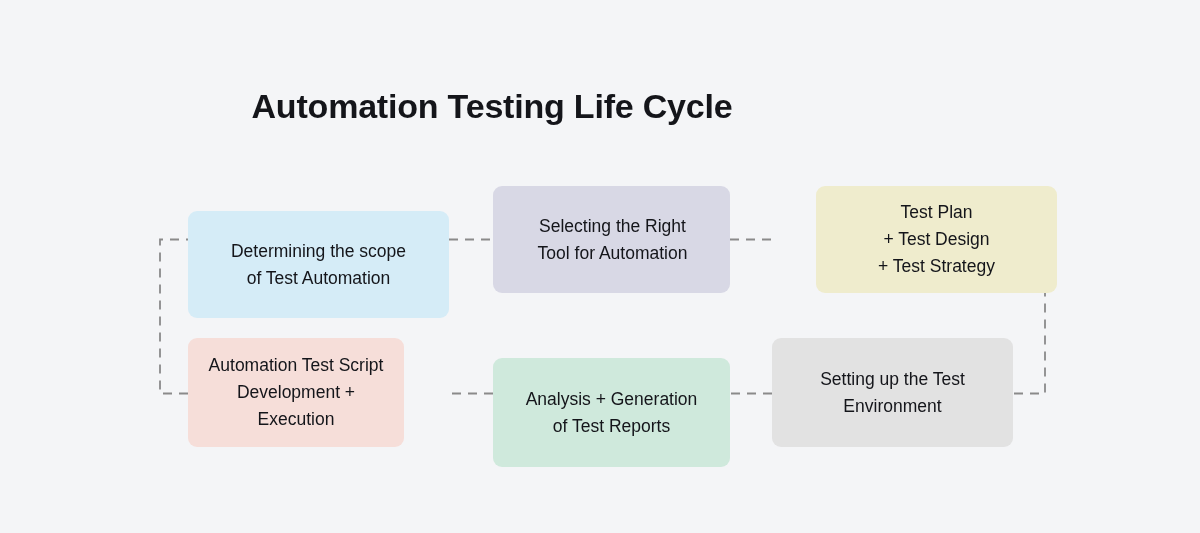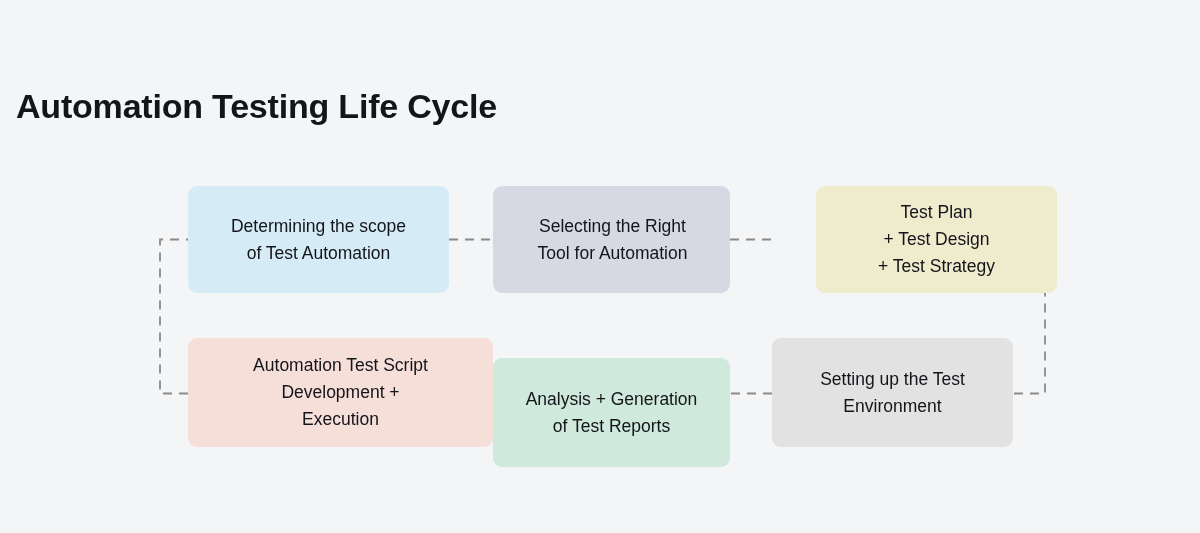--- a/index.html
+++ b/index.html
@@ -16,27 +16,26 @@
   .canvas {
     position: relative;
     width: 1200px;
     height: 533px;
   }
   .page-title {
     position: absolute;
     left: 0;
     top: 84px;
     width: 984px;
-    text-align: left;
+    text-align: center;
     font-size: 34px;
     font-weight: bold;
     color: #14151a;
     letter-spacing: -0.2px;
     line-height: 44px;
-    padding-left: 16px;
   }
   .connectors {
     position: absolute;
     left: 0;
     top: 0;
     width: 1200px;
     height: 533px;
     pointer-events: none;
   }
   .node {
@@ -51,21 +50,21 @@
   }
   .node-label {
     font-size: 17.5px;
     line-height: 27px;
     color: #14151a;
     white-space: pre-line;
   }
   .n1 { left: 188px; top: 186px;  width: 261px; height: 107px; background: #d5ecf7; }
   .n2 { left: 493px; top: 186px;  width: 237px; height: 107px; background: #d8d8e5; }
   .n3 { left: 816px; top: 186px;  width: 241px; height: 107px; background: #efeccd; }
-  .n4 { left: 188px; top: 338px;  width: 305px; height: 109px; background: #f6ded9; }
+  .n4 { left: 188px; top: 338px;  width: 216px; height: 109px; background: #f6ded9; }
   .n5 { left: 493px; top: 338px;  width: 237px; height: 109px; background: #cfe9dc; }
   .n6 { left: 772px; top: 338px;  width: 241px; height: 109px; background: #e2e2e2; align-items: center; }
 </style>
 </head>
 <body>
 
 <div class="canvas">
 
   <div class="page-title">Automation Testing Life Cycle</div>
 
@@ -73,21 +72,21 @@
     <g fill="none" stroke="#8a8a8a" stroke-width="1.8" stroke-dasharray="9 7">
       <path d="M 449 239.5 L 493 239.5"></path>
       <path d="M 730 239.5 L 772 239.5"></path>
       <path d="M 1013 239.5 L 1045 239.5 L 1045 393.5 L 1013 393.5"></path>
       <path d="M 772 393.5 L 730 393.5"></path>
       <path d="M 493 393.5 L 449 393.5"></path>
       <path d="M 188 393.5 L 160 393.5 L 160 239.5 L 188 239.5"></path>
     </g>
   </svg>
 
-  <div class="node n1" style="background: rgb(213, 236, 247);">
+  <div class="node n1" style="background: rgb(213, 236, 247); margin-top: 25px;">
     <span class="node-label">Determining the scope
 of Test Automation</span>
   </div>
 
   <div class="node n2" style="background: rgb(216, 216, 229); padding-left: 12px;">
     <span class="node-label">Selecting the Right
 Tool for Automation</span>
   </div>
 
   <div class="node n3" style="background: rgb(239, 236, 205);">

